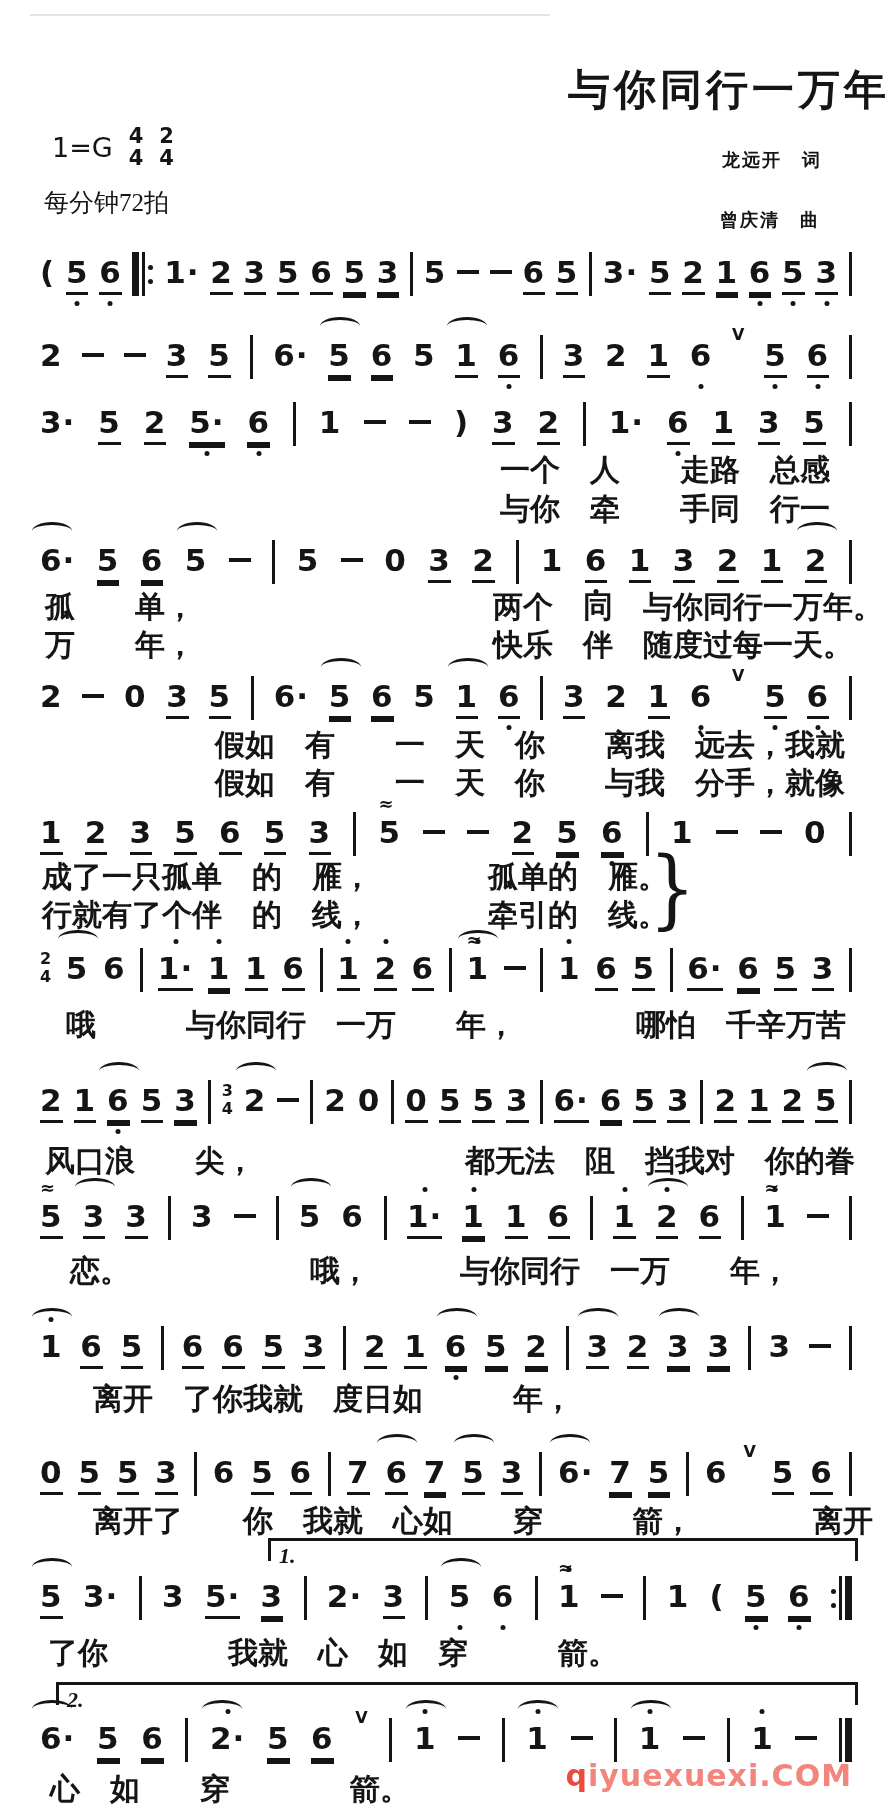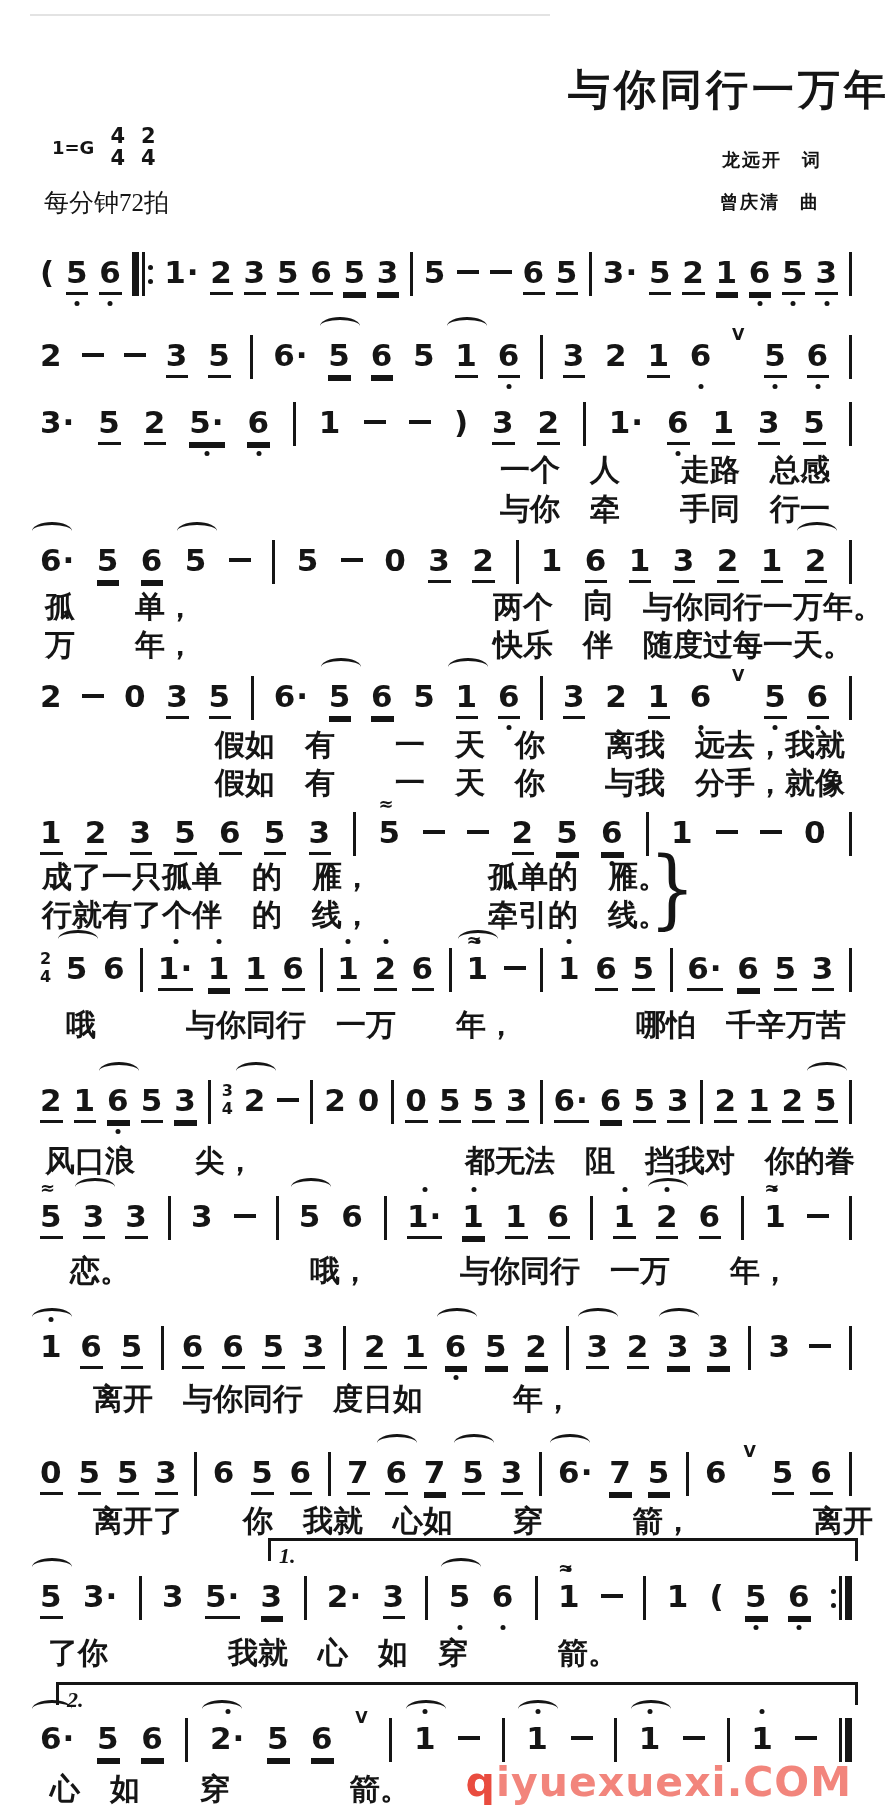--- a/index.html
+++ b/index.html
@@ -7,29 +7,29 @@
     width:890px;height:1809px;position:relative;background:#ffffff;
     font-family:"DejaVu Sans","Liberation Sans",sans-serif;color:#151515;overflow:hidden;
   }
   
   .title{
     position:absolute;top:62px;left:0;right:0;text-align:right;
     font-family:"Liberation Serif","DejaVu Serif",serif;
     font-size:42px;font-weight:700;letter-spacing:4px;
   }
   .keyrow{position:absolute;left:52px;top:118px;display:flex;align-items:center;height:58px;}
-  .keysig{font-size:18px;font-weight:700;}
+  .keysig{font-size:27px;font-weight:400;}
   .frac{display:flex;flex-direction:column;align-items:center;margin-left:16px;
         font-size:21px;font-weight:700;line-height:1.05;}
   .tempo{position:absolute;left:44px;top:186px;font-size:25px;font-weight:400;
          font-family:"Liberation Serif","DejaVu Serif",serif;}
   .credit{position:absolute;font-size:18px;font-family:"Liberation Serif","DejaVu Serif",serif;
           font-weight:600;letter-spacing:2px;}
   .credit.lyr{left:722px;top:148px;}
-  .credit.cmp{left:720px;top:190px;}
+  .credit.cmp{left:720px;top:208px;}
   .scanline{position:absolute;left:30px;top:14px;width:520px;height:2px;background:#e3e3e3;}
   
   .sys{position:absolute;left:40px;width:812px;display:flex;
        justify-content:space-between;align-items:flex-start;height:50px;}
   .note{position:relative;font-weight:700;font-size:31px;line-height:40px;
         letter-spacing:1px;white-space:nowrap;}
   .u1,.u2{border-bottom:3px solid #151515;}
   .u2::after{content:"";position:absolute;left:0;right:0;bottom:-6px;height:3px;background:#151515;}
   .note i{font-style:normal;}
   .note .lo{position:absolute;left:50%;transform:translateX(-50%);bottom:-14px;
@@ -53,21 +53,21 @@
   .breath{font-size:16px;font-weight:700;transform:translateY(-10px);}
   
   .lyric{position:absolute;font-family:"Liberation Serif","DejaVu Serif",serif;
          font-size:30px;font-weight:600;white-space:pre;line-height:1.1;}
   .volta{position:absolute;height:20px;border-top:3px solid #151515;
          border-left:3px solid #151515;border-right:3px solid #151515;}
   .volta span{position:absolute;left:8px;top:2px;font-size:22px;font-style:italic;
               font-weight:700;font-family:"Liberation Serif","DejaVu Serif",serif;}
   .brace{position:absolute;font-size:86px;font-weight:400;line-height:1;
          font-family:"DejaVu Serif","Liberation Serif",serif;transform:scaleX(.85);}
-  .wm{position:absolute;right:38px;top:1758px;font-size:41px;font-weight:700;letter-spacing:1px;}
+  .wm{position:absolute;right:38px;top:1758px;font-size:30px;font-weight:700;letter-spacing:1px;}
 </style>
 </head>
 <body>
 
 <div class="scanline"></div>
 
 <div class="title">与你同行一万年</div>
 
 <div class="keyrow">
   <span class="keysig">1=G</span>
@@ -353,21 +353,21 @@
       <div class="bar"></div>
       <span class="note u1">3<i class="arc"></i></span>
       <span class="note u1">2</span>
       <span class="note u2">3<i class="arc"></i></span>
       <span class="note u2">3</span>
       <div class="bar"></div>
       <span class="note">3</span>
       <div class="dash"></div>
       <div class="bar"></div>
     </div>
-    <div class="lyric" style="left: 93px; top: 1382px;">离开　与你同行　度日如　　　年，</div>
+    <div class="lyric" style="left: 93px; top: 1382px;">离开　了你我就　度日如　　　年，</div>
     <div class="sys" style="top: 1452px;">
       <span class="note u1">0</span>
       <span class="note u1">5</span>
       <span class="note u1">5</span>
       <span class="note u1">3</span>
       <div class="bar"></div>
       <span class="note">6</span>
       <span class="note u1">5</span>
       <span class="note u1">6</span>
       <div class="bar"></div>

